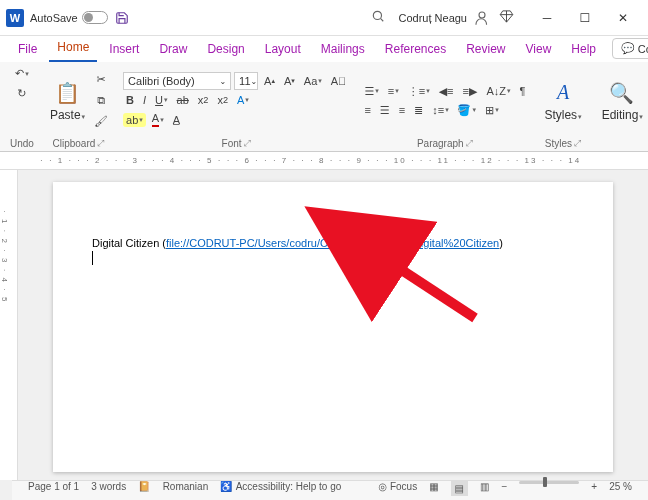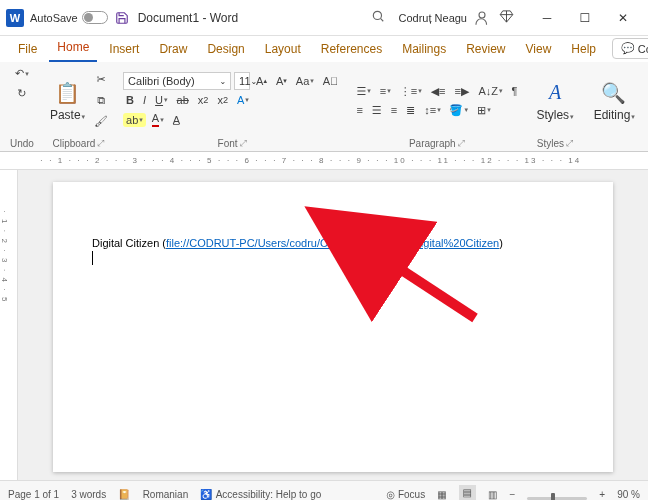--- a/index.html
+++ b/index.html
@@ -13,54 +13,54 @@
 .title-bar .save-ic { width:16px; height:16px; color:#6b3fa0; margin-right:8px; display:flex; align-items:center; justify-content:center;}
 .title-bar .doc-title { font-size: 12px; }
 .title-bar .spacer { flex:1; }
 .title-bar .search-ic { color:#666; margin-right:14px; cursor:pointer; font-size:13px;}
 .title-bar .user-name { font-size:11px; margin-right:6px; }
 .title-bar .user-ic { width:18px; height:18px; margin-right:8px;}
 .title-bar .premium-ic { color:#444; margin-right:14px; font-size:13px;}
 .title-bar .win-btn { width: 38px; height: 28px; display:flex; align-items:center; justify-content:center; color:#333; cursor:pointer; font-size:12px;}
 
 .tabs { height: 26px; background:#fff; display:flex; align-items:flex-end; padding:0 10px; gap:4px;}
-.tabs .tab { padding: 4px 8px 6px; font-size:12px; cursor:pointer; color:#a16207; }
+.tabs .tab { padding: 4px 8px 6px; font-size:12px; cursor:pointer; color:#a21caf; }
 .tabs .tab.active { border-bottom: 2px solid #185abd; color:#c2410c; }
 .tabs .tabs-spacer { flex:1; }
 .tabs .comments-btn { border:1px solid #ccc; border-radius:4px; padding:3px 8px; font-size:11px; display:flex; align-items:center; gap:3px; margin-bottom:3px; margin-right:6px;}
 
 .ribbon { height: 90px; background:#f7f7f7; border-bottom:1px solid #ccc; display:flex; padding:3px 6px 0; }
 .group { display:flex; flex-direction:column; align-items:center; padding:0 4px; position:relative;}
 .group-content { flex:1; display:flex; align-items:center; gap:2px;}
 .group-label { font-size:10px; color:#666; padding:2px 0; display:flex; align-items:center; gap:2px;}
 .group-sep { width:1px; background:#ddd; margin:4px 2px 18px; }
 .rbtn { padding:2px 3px; cursor:pointer; display:flex; align-items:center; justify-content:center; font-size:11px; color:#444; border-radius:3px;}
 .vbtn { display:flex; flex-direction:column; align-items:center; padding:2px 4px; cursor:pointer; gap:2px;}
 .vbtn .ic { font-size:20px; height:26px; display:flex; align-items:center; color:#444;}
 .vbtn .lbl { font-size:12px; }
 .font-name { border:1px solid #ccc; background:#fff; padding:2px 4px; font-size:11px; width:108px; display:flex; justify-content:space-between; align-items:center;}
-.font-size { border:1px solid #ccc; background:#fff; padding:2px 4px; font-size:11px; width:16px; display:flex; justify-content:space-between; align-items:center;}
+.font-size { border:1px solid #ccc; background:#fff; padding:2px 4px; font-size:11px; width:24px; display:flex; justify-content:space-between; align-items:center;}
 .font-row { display:flex; gap:3px; align-items:center;}
 .font-col { display:flex; flex-direction:column; gap:2px; }
 .dlg-launch { font-size:9px; color:#888; }
 .dd::after { content:"▾"; font-size:7px; margin-left:1px; color:#666;}
 
 .ruler-h { height: 18px; background:#fff; border-bottom:1px solid #ddd; display:flex; align-items:center; padding-left:40px; font-size:8px; color:#777; letter-spacing:2px; overflow:hidden; white-space:nowrap;}
 .workspace { position:absolute; top:170px; bottom:20px; left:0; right:0; background:#f0f0f0; display:flex;}
 .ruler-v { width: 18px; background:#fff; border-right:1px solid #ddd; font-size:8px; color:#777; writing-mode:vertical-lr; padding-top:40px; letter-spacing:2px;}
 .page-area { flex:1; overflow:auto; padding:12px 20px;}
 .page { width:560px; min-height:290px; background:#fff; box-shadow:0 1px 4px rgba(0,0,0,0.25); padding:55px 39px; margin:0 auto; position:relative;}
 .doc-text { font-size:11px; color:#000; }
 .doc-text a { color:#0563c1; text-decoration:underline; }
 .cursor-line { border-left:1px solid #000; height:14px; display:inline-block; margin-top:2px;}
 
 .arrow { position:absolute; left:370px; top:253px; pointer-events:none; z-index:50;}
 .arrow svg { overflow:visible;}
 
-.status-bar { position:absolute; bottom:0; left:0; right:0; height:20px; background:#f7f7f7; border-top:1px solid #ddd; display:flex; align-items:flex-end; padding:0 8px; font-size:10px; color:#444; gap:12px;}
+.status-bar { position:absolute; bottom:0; left:12px; right:0; height:20px; background:#f7f7f7; border-top:1px solid #ddd; display:flex; align-items:flex-start; padding:0 16px; font-size:10px; color:#444; gap:12px;}
 .status-bar .spacer2 { flex:1;}
 .status-bar .sbtn { cursor:pointer; display:flex; align-items:center; gap:3px; color:#555;}
 .zoom-slider { width:60px; height:3px; background:#ccc; position:relative; border-radius:2px;}
 .zoom-slider .thumb { width:4px; height:10px; background:#666; position:absolute; left:40%; top:-4px; border-radius:1px;}
 </style>
 </head>
 <body>
 
 <div class="title-bar">
   <div class="app-icon">W</div>
@@ -68,21 +68,20 @@
   <div class="toggle">
       <div class="knob"></div>
     </div>
   <div class="save-ic">
     <svg width="14" height="14" viewBox="0 0 24 24" fill="none" stroke="currentColor" stroke-width="2">
         <path d="M19 21H5a2 2 0 0 1-2-2V5a2 2 0 0 1 2-2h11l5 5v11a2 2 0 0 1-2 2z"></path>
         <polyline points="17 21 17 13 7 13 7 21"></polyline>
         <polyline points="7 3 7 8 15 8"></polyline>
       </svg>
   </div>
-  <span class="doc-title">Document1 - Word</span>
   <div class="spacer"></div>
   <span class="search-ic">
     <svg width="14" height="14" viewBox="0 0 24 24" fill="none" stroke="currentColor" stroke-width="2">
         <circle cx="11" cy="11" r="7"></circle>
         <line x1="21" y1="21" x2="16.65" y2="16.65"></line>
       </svg>
   </span>
   <span class="user-name">Codruț Neagu</span>
   <span class="user-ic">
     <svg width="18" height="18" viewBox="0 0 24 24" fill="none" stroke="#666" stroke-width="1.5">
@@ -101,22 +100,22 @@
   <div class="win-btn">✕</div>
 </div>
 
 <div class="tabs">
   <div class="tab">File</div>
   <div class="tab active">Home</div>
   <div class="tab">Insert</div>
   <div class="tab">Draw</div>
   <div class="tab">Design</div>
   <div class="tab">Layout</div>
+  <div class="tab">Mailings</div>
   <div class="tab">References</div>
-  <div class="tab">Mailings</div>
   <div class="tab">Review</div>
   <div class="tab">View</div>
   <div class="tab">Help</div>
   <div class="tabs-spacer"></div>
   <div class="comments-btn">
     <span>💬</span>
     <span>Comments</span>
 
   </div>
 
@@ -303,14 +302,14 @@
     <span>Focus</span>
   </span>
   <span class="sbtn">▦</span>
   <span class="sbtn" style="background:#ddd;padding:2px 4px;">▤</span>
   <span class="sbtn">▥</span>
   <span class="sbtn">−</span>
   <div class="zoom-slider">
       <div class="thumb"></div>
     </div>
   <span class="sbtn">+</span>
-  <span class="sbtn">90 %</span>
+  <span class="sbtn">25 %</span>
 </div>
 
 </body></html>

